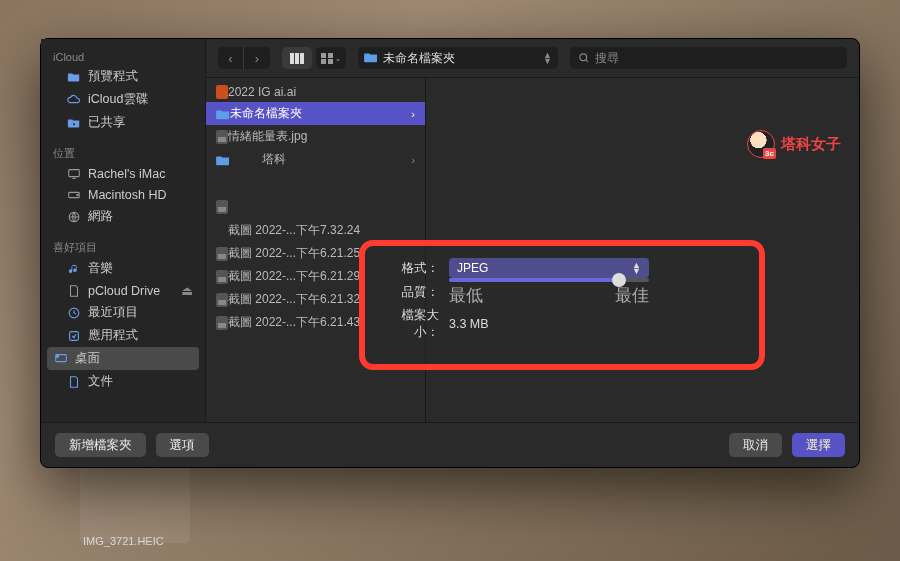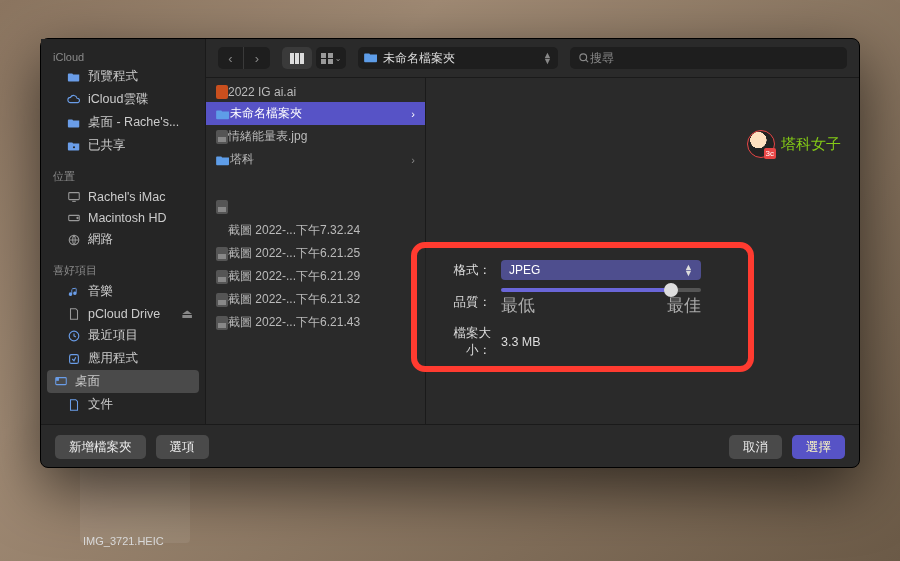--- a/index.html
+++ b/index.html
@@ -24,41 +24,41 @@
 .topbar { display:flex; align-items:center; gap:12px; padding:8px 12px; border-bottom:1px solid #1a1a1a; }
 .nav-seg { display:flex; background:#1e1e1e; border-radius:5px; overflow:hidden; }
 .nav-btn { width:26px; height:22px; display:flex; align-items:center; justify-content:center; color:#888; font-size:13px; }
 .nav-btn:first-child { border-right:1px solid #3a3a3a; }
 .view-seg { display:flex; gap:4px; }
 .view-btn { width:30px; height:22px; background:#1e1e1e; border-radius:5px; display:flex; align-items:center; justify-content:center; color:#999; font-size:12px; }
 .view-btn.active { background:#3a3a3a; color:#ddd; }
 .path-pop { flex:0 0 200px; height:22px; background:#1e1e1e; border-radius:5px; display:flex; align-items:center; padding:0 6px; color:#ddd; font-size:12px; gap:5px; }
 .path-pop .arrows { margin-left:auto; color:#888; font-size:9px; line-height:6px; }
 .folder-glyph { color:#5e9de8; }
-.search { flex:1; height:22px; background:#1e1e1e; border-radius:5px; display:flex; align-items:center; padding:0 8px; color:#888; font-size:12px; }
+.search { flex:1; height:22px; background:#1e1e1e; border-radius:5px; display:flex; align-items:center; padding:0 8px; color:#888; font-size:12px; gap:5px; }
 .search svg { width:12px; height:12px; }
 
 .body { flex:1; display:flex; position:relative; }
 
 .filelist { width:220px; border-right:1px solid #1a1a1a; padding:4px 0; overflow:hidden; }
 .file-row { display:flex; align-items:center; padding:3px 10px; color:#bbb; font-size:12px; white-space:nowrap; overflow:hidden; }
 .file-row.selected { background:#5753c6; color:#fff; }
 .file-row.selected .chev { color:#fff; }
 .file-row .chev { margin-left:auto; color:#888; font-size:11px; }
 .file-ico { width:14px; height:14px; display:inline-flex; align-items:center; justify-content:center; flex-shrink:0; }
 .file-ico.folder { color:#5e9de8; }
 .file-ico.ai { background:#c94f1e; border-radius:2px; width:12px; height:14px; }
 .file-ico.img { background:#555; border-radius:2px; width:12px; height:14px; position:relative; }
 .file-ico.img::after { content:""; position:absolute; bottom:2px; left:2px; right:2px; height:5px; background:#888; }
 
-.watermark { position:absolute; right:18px; top:52px; display:flex; align-items:center; gap:6px; color:#84cc16; font-size:15px; font-weight:400; }
+.watermark { position:absolute; right:18px; top:52px; display:flex; align-items:center; gap:6px; color:#ef4444; font-size:15px; font-weight:700; }
 .watermark .circ { width:28px; height:28px; border-radius:50%; background:radial-gradient(circle at 40% 35%,#ffe0c0 35%,#222 36%); border:1.5px solid #e84545; position:relative; }
 .watermark .circ::after { content:"3c"; position:absolute; right:-2px; bottom:-2px; background:#e84545; color:#fff; font-size:8px; padding:1px 2px; border-radius:2px; }
 
-.callout { position:absolute; right:105px; bottom:52px; width:343px; height:130px; border:6px solid #ff3b30; border-radius:14px; background:rgba(40,40,40,.55); padding:12px 18px; display:flex; flex-direction:column; gap:8px; }
+.callout { position:absolute; right:94px; bottom:52px; width:406px; height:130px; border:6px solid #ff3b30; border-radius:14px; background:rgba(40,40,40,.55); padding:12px 18px; display:flex; flex-direction:column; }
 .opt-row { display:flex; align-items:center; gap:10px; font-size:12.5px; color:#ddd; }
 .opt-label { width:56px; text-align:right; }
 .opt-select { flex:0 0 200px; height:20px; background:#4e4e8e; border-radius:4px; display:flex; align-items:center; padding:0 8px; font-size:12px; color:#fff; }
 .opt-select .arrows { margin-left:auto; font-size:9px; line-height:6px; color:#ddd; }
 .slider-wrap { flex:0 0 200px; display:flex; flex-direction:column; gap:2px; }
 .slider-track { height:4px; background:linear-gradient(to right,#6a66d8 85%,#555 85%); border-radius:2px; position:relative; }
 .slider-thumb { position:absolute; left:85%; top:50%; width:14px; height:14px; background:#ddd; border-radius:50%; transform:translate(-50%,-50%); }
 .slider-labels { display:flex; justify-content:space-between; font-size:17px; color:#aaa; }
 
 .footer { display:flex; align-items:center; gap:10px; padding:10px 14px; border-top:1px solid #1a1a1a; }
@@ -93,28 +93,20 @@
             <svg viewBox="0 0 16 16" fill="none" stroke="currentColor" stroke-width="1.3">
               <path d="M4 11a3 3 0 010-6 4 4 0 017.5 1A2.5 2.5 0 1112 11H4z"></path>
             </svg>
           </span>
           <span>iCloud雲碟</span>
         </div>
       <div class="sb-item">
           <span class="sb-icon">
             <svg viewBox="0 0 16 16" fill="currentColor">
               <path d="M2 4h4l1 1h7v7a1 1 0 01-1 1H2a1 1 0 01-1-1V5a1 1 0 011-1z"></path>
-            </svg>
-          </span>
-          <span>桌面 - Rache's...</span>
-        </div>
-      <div class="sb-item">
-          <span class="sb-icon">
-            <svg viewBox="0 0 16 16" fill="currentColor">
-              <path d="M2 4h4l1 1h7v7a1 1 0 01-1 1H2a1 1 0 01-1-1V5a1 1 0 011-1z"></path>
               <circle cx="8" cy="9.5" r="1.2" fill="#252525"></circle>
             </svg>
           </span>
           <span>已共享</span>
         </div>
 
       <div class="sb-header" style="margin-top:8px">位置</div>
       <div class="sb-item">
           <span class="sb-icon gray">
             <svg viewBox="0 0 16 16" fill="none" stroke="currentColor" stroke-width="1.2">
@@ -256,21 +248,21 @@
             <div class="file-row">
               <span class="file-ico img"></span>
               <span style="overflow: hidden; text-overflow: ellipsis;">情緒能量表.jpg</span>
             </div>
             <div class="file-row">
               <span class="file-ico folder">
                 <svg width="14" height="12" viewBox="0 0 16 14" fill="currentColor">
                   <path d="M1 3h5l1 1h8v8a1 1 0 01-1 1H1a1 1 0 01-1-1V4a1 1 0 011-1z"></path>
                 </svg>
               </span>
-              <span style="overflow: hidden; text-overflow: ellipsis;">塔科</span>
+              <span style="overflow: hidden; text-overflow: ellipsis; margin-left: 32px;">塔科</span>
               <span class="chev">›</span>
             </div>
             <div class="file-row">
               <span class="file-ico img"></span>
               <span style="overflow: hidden; text-overflow: ellipsis; margin-top: 48px;">截圖 2022-...下午7.32.24</span>
             </div>
             <div class="file-row">
               <span class="file-ico img"></span>
               <span style="overflow: hidden; text-overflow: ellipsis;">截圖 2022-...下午6.21.25</span>
             </div>

